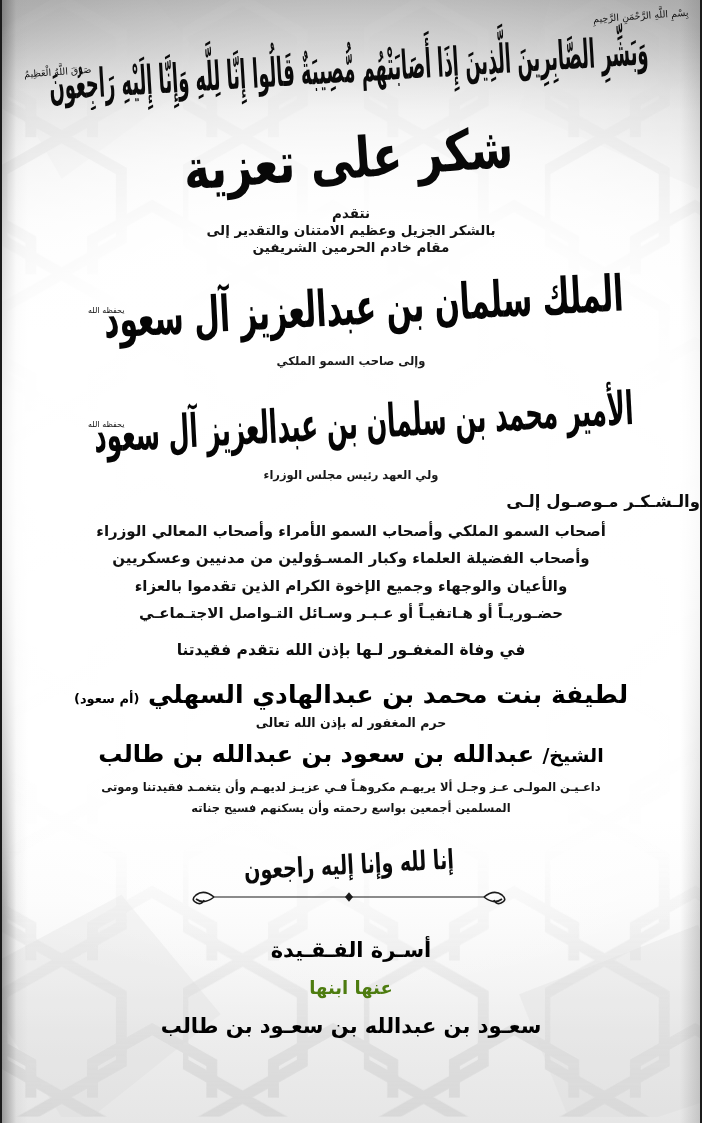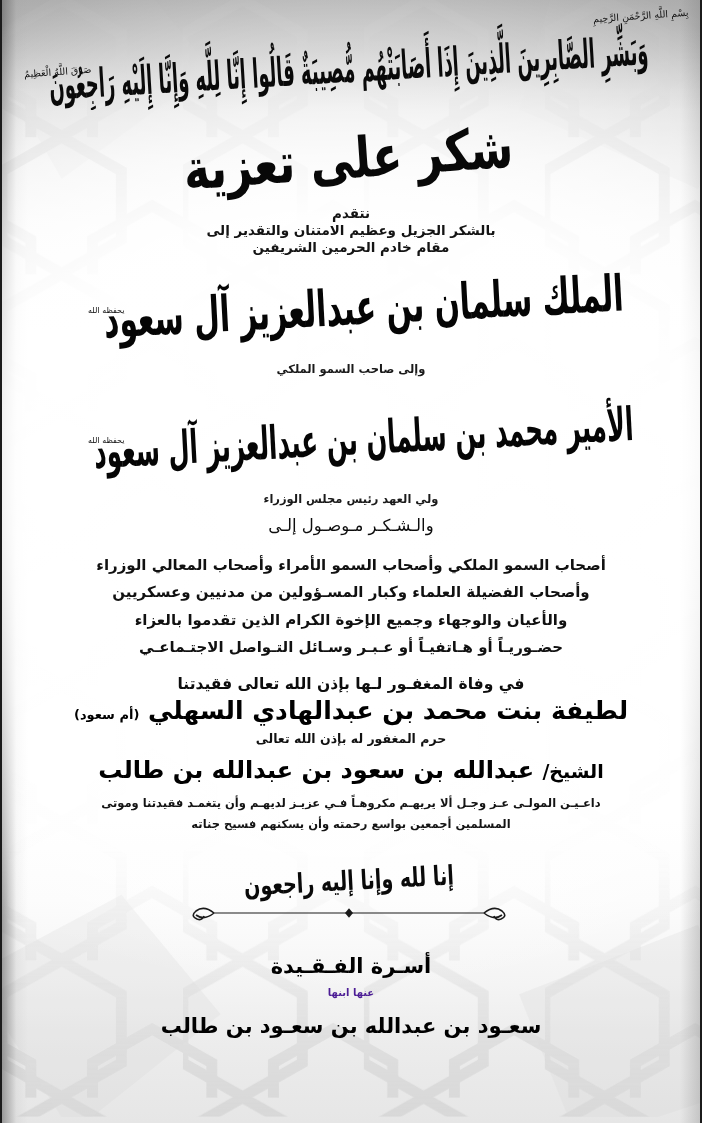--- a/index.html
+++ b/index.html
@@ -100,44 +100,45 @@
     font-size: 13.5px;
     font-weight: 700;
     color: #141414;
     margin: 1px 0;
     letter-spacing: .1px;
   }
   .tiny-line {
     font-size: 11.5px;
     font-weight: 700;
     color: #1a1a1a;
-    margin: 10px 0;
+    margin: 2px 0;
   }
 
   .name-calli {
     height: 96px;
     position: relative;
   }
   .name-svg { display: block; width: 702px; height: 96px; }
   .hafidh {
     position: absolute;
     left: 86px;
     top: 50px;
     font-size: 8px;
     color: #111;
     white-space: nowrap;
   }
 
   .body-block { margin-top: 10px; }
   .body-head {
     font-size: 16.5px;
-    font-weight: 400;
+    font-weight: 700;
     letter-spacing: 2.2px;
     color: #0d0d0d;
-    margin-bottom: 17px;
+    margin-bottom: 7px;
+    text-align: right;
   }
   .body-line {
     font-size: 15px;
     font-weight: 700;
     color: #111111;
     line-height: 1.82;
     letter-spacing: .15px;
   }
   .body-line.tracked { letter-spacing: 1.1px; }
 
@@ -145,21 +146,21 @@
     font-size: 15.5px;
     font-weight: 700;
     color: #0d0d0d;
     margin-top: 14px;
     letter-spacing: .3px;
   }
   .deceased-name {
     font-size: 25px;
     font-weight: 700;
     color: #000000;
-    margin-top: 3px;
+    margin-top: 21px;
     letter-spacing: -.2px;
   }
   .deceased-name .kunya {
     font-size: 13px;
     font-weight: 700;
     letter-spacing: 0;
   }
   .sub-note {
     font-size: 12.5px;
     font-weight: 700;
@@ -203,24 +204,24 @@
   .divider-svg { display: block; width: 702px; height: 18px; }
 
   .family-head {
     margin-top: 32px;
     font-size: 21px;
     font-weight: 700;
     color: #000;
     letter-spacing: 1.6px;
   }
   .family-rel {
-    margin-top: 9px;
-    font-size: 10px;
-    font-weight: 700;
-    color: #4c1d95;
+    margin-top: 15px;
+    font-size: 18px;
+    font-weight: 700;
+    color: #4d7c0f;
     letter-spacing: .4px;
   }
   .family-name {
     margin-top: 16px;
     font-size: 21px;
     font-weight: 700;
     color: #000;
     letter-spacing: .2px;
   }
 </style>
@@ -310,21 +311,21 @@
     <div class="tiny-line">ولي العهد رئيس مجلس الوزراء</div>
 
     <div class="body-block">
       <div class="body-head">والـشـكـر مـوصـول إلـى</div>
       <div class="body-line">أصحاب السمو الملكي وأصحاب السمو الأمراء وأصحاب المعالي الوزراء</div>
       <div class="body-line tracked">وأصحاب الفضيلة العلماء وكبار المسـؤولين من مدنيين وعسكريين</div>
       <div class="body-line">والأعيان والوجهاء وجميع الإخوة الكرام الذين تقدموا بالعزاء</div>
       <div class="body-line tracked">حضـوريـاً أو هـاتفيـاً أو عـبـر وسـائل التـواصل الاجتـماعـي</div>
     </div>
 
-    <div class="deceased-head">في وفاة المغفـور لـها بإذن الله تعالى فقيدتنا</div>
+    <div class="deceased-head">في وفاة المغفـور لـها بإذن الله نتقدم فقيدتنا</div>
     <div class="deceased-name">
       <span>لطيفة بنت محمد بن عبدالهادي السهلي</span>
       <span class="kunya">(أم سعود)</span>
     </div>
     <div class="sub-note">حرم المغفور له بإذن الله تعالى</div>
 
     <div class="husband-row">
       <span class="prefix">الشيخ/</span>
       <span>عبدالله بن سعود بن عبدالله بن طالب</span>
     </div>

